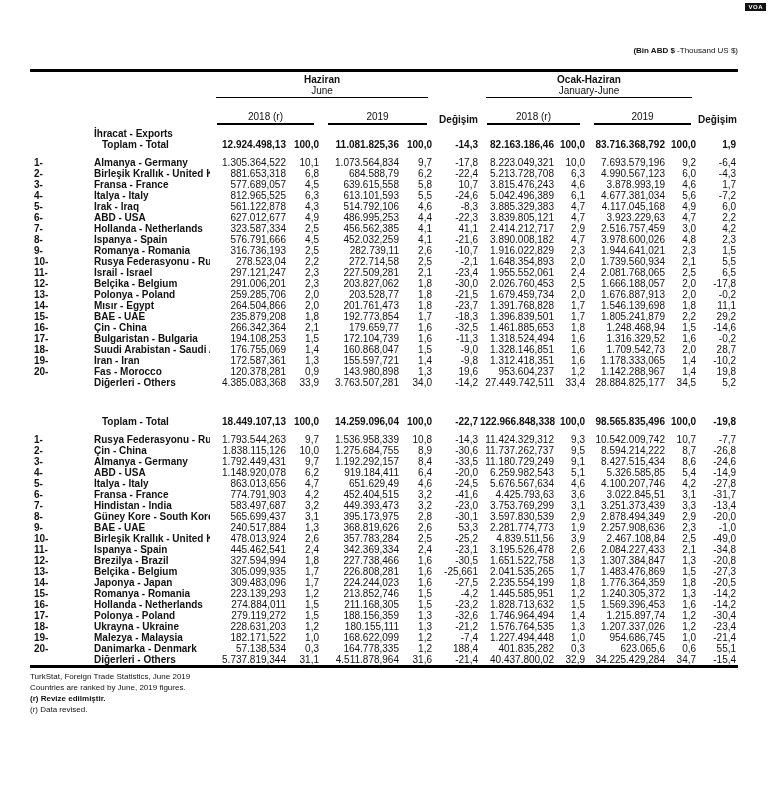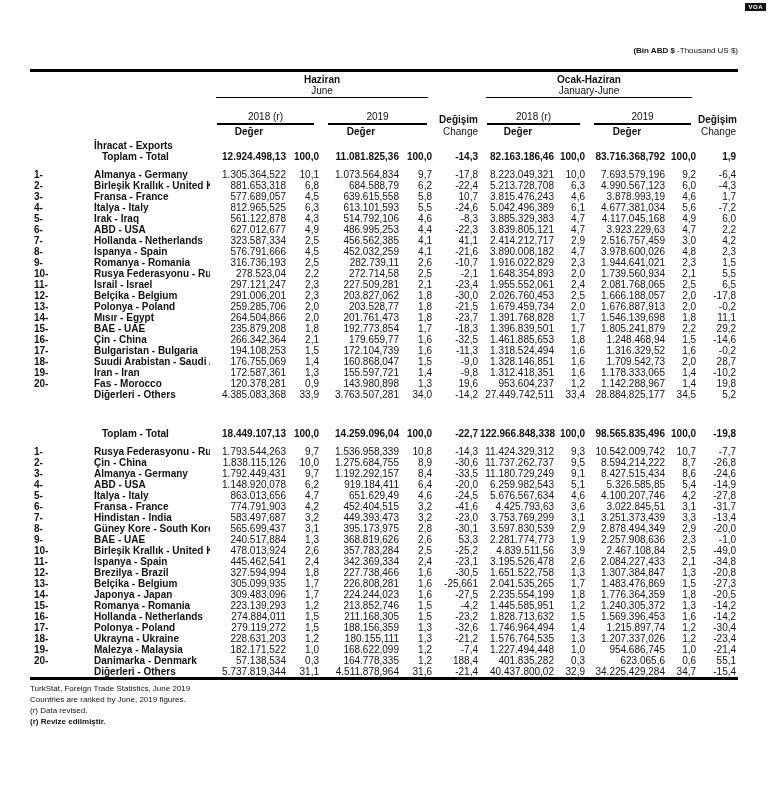--- a/index.html
+++ b/index.html
@@ -95,33 +95,20 @@
           </td>
         <td class="chg-hdr">Değişim</td>
         <td colspan="2">
             <div class="ul-yr">2018 (r)</div>
           </td>
         <td colspan="2">
             <div class="ul-yr">2019</div>
           </td>
         <td class="chg-hdr">Değişim</td>
       </tr>
-      <tr class="deger">
-        <td colspan="2"></td>
-        <td>Değer</td>
-        <td></td>
-        <td>Değer</td>
-        <td></td>
-        <td class="chg-sub" style="font-weight:normal">Change</td>
-        <td>Değer</td>
-        <td></td>
-        <td>Değer</td>
-        <td></td>
-        <td class="chg-sub" style="font-weight:normal">Change</td>
-      </tr>
     </thead>
     <tbody>
         <tr class="title-row">
           <td class="c-rank"></td>
           <td class="c-country" colspan="11">İhracat - Exports</td>
         </tr>
         <tr class="total-row">
           <td class="c-rank"></td>
           <td class="c-country">Toplam - Total</td>
           <td class="c-num">12.924.498,13</td>
@@ -747,16 +734,16 @@
           <td class="c-num">34.225.429,284</td>
           <td class="c-num">34,7</td>
           <td class="c-num c-chg">-15,4</td>
         </tr>
       </tbody>
   </table>
 
   <div class="footer">
       <div class="line">TurkStat, Foreign Trade Statistics, June 2019</div>
       <div class="line">Countries are ranked by June, 2019 figures.</div>
+      <div class="line b">(r) Revize edilmiştir.</div>
       <div class="line">(r) Data revised.</div>
-      <div class="line b">(r) Revize edilmiştir.</div>
     </div>
 </div>
 
 </body></html>

